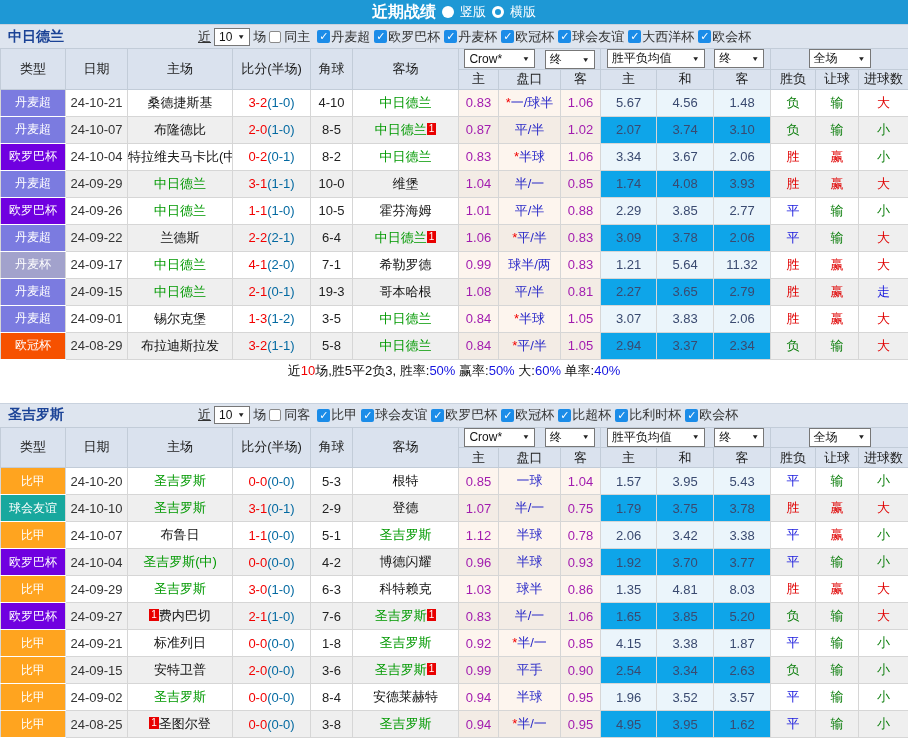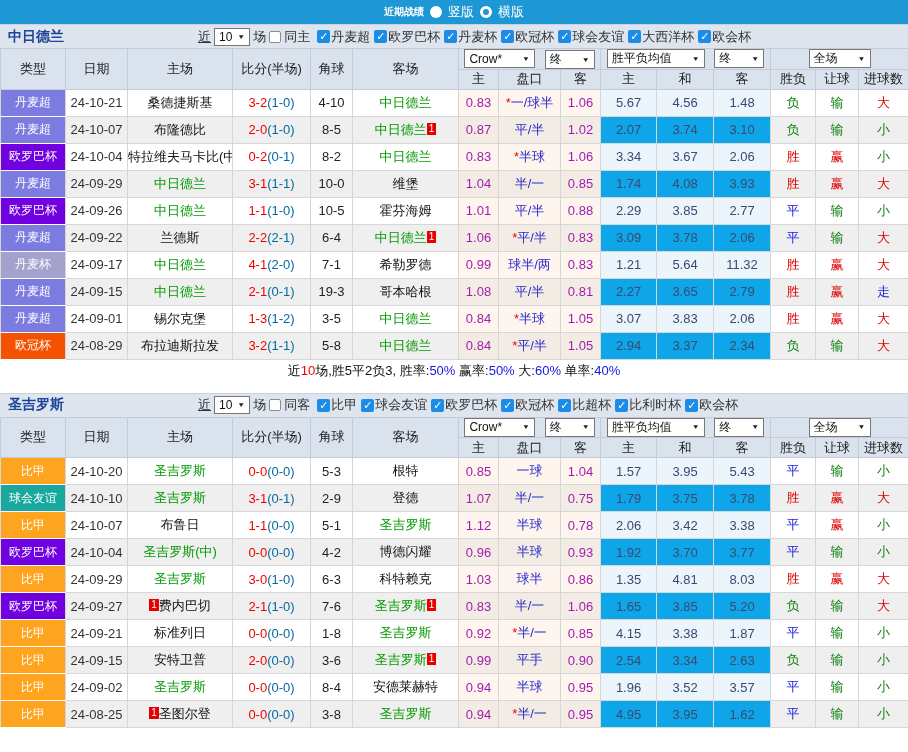--- a/index.html
+++ b/index.html
@@ -1,21 +1,21 @@
 <!DOCTYPE html>
 <html><head>
 <meta charset="utf-8">
 <style>
   * { margin:0; padding:0; box-sizing:border-box; }
   html,body { width:908px; height:752px; overflow:hidden; background:#fff;
     font-family:"Liberation Sans","DejaVu Sans",sans-serif; font-size:13px; color:#222; }
 
   
   .topbar { height:24px; background:#1e98d5; display:flex; align-items:center; justify-content:center; gap:6px; }
-  .topbar .t { color:#fff; font-weight:bold; font-size:10px; }
+  .topbar .t { color:#fff; font-weight:bold; font-size:16px; }
   .rlabel { color:#fff; font-size:13px; }
   .radio-filled { width:12px; height:12px; border-radius:50%; background:#fff; display:inline-block; }
   .radio-ring { width:12px; height:12px; border-radius:50%; border:3px solid #fff; background:transparent; display:inline-block; }
 
   
   .sec-head { height:24px; background:#dee5ef; display:flex; align-items:center; padding:0 8px; border-top:1px solid #c9d2de; }
   .sec-head .team { font-weight:bold; font-size:14px; color:#1b4396; flex:0 0 190px; }
   .filters { display:flex; align-items:center; gap:3px; color:#333; font-size:13px; }
   .near { text-decoration:underline; cursor:pointer; }
   .sel { display:inline-flex; align-items:center; gap:5px; background:#fff; border:1px solid #777; height:18px; padding:0 4px; font-size:12px; color:#111; cursor:pointer; }
@@ -45,21 +45,21 @@
   td.hc { color:#2a2ac8; }
   td.hc .star { color:#f20000; }
   td.c-eu { background:#ebf5fb; color:#3a4a70; }
   tr.even td.c-eu { background:#0ea5e9; }
 
   
   .summary { height:22px; line-height:22px; text-align:center; font-size:13px; color:#111; background:#fff; }
   .seg-r { color:#f00000; }
   .seg-b { color:#1515e0; }
   .seg-g { background:#128c12; color:#fff; padding:0 2px; }
-  .section + .section { margin-top:11px; }
+  .section + .section { margin-top:21px; }
   .section:last-child .summary { height:8px; line-height:14px; overflow:hidden; }
 </style>
 </head>
 <body>
 
 <div class="topbar">
   <span class="t">近期战绩</span>
   <span class="radio-filled"></span>
   <span class="rlabel">竖版</span>
   <span class="radio-ring"></span>

